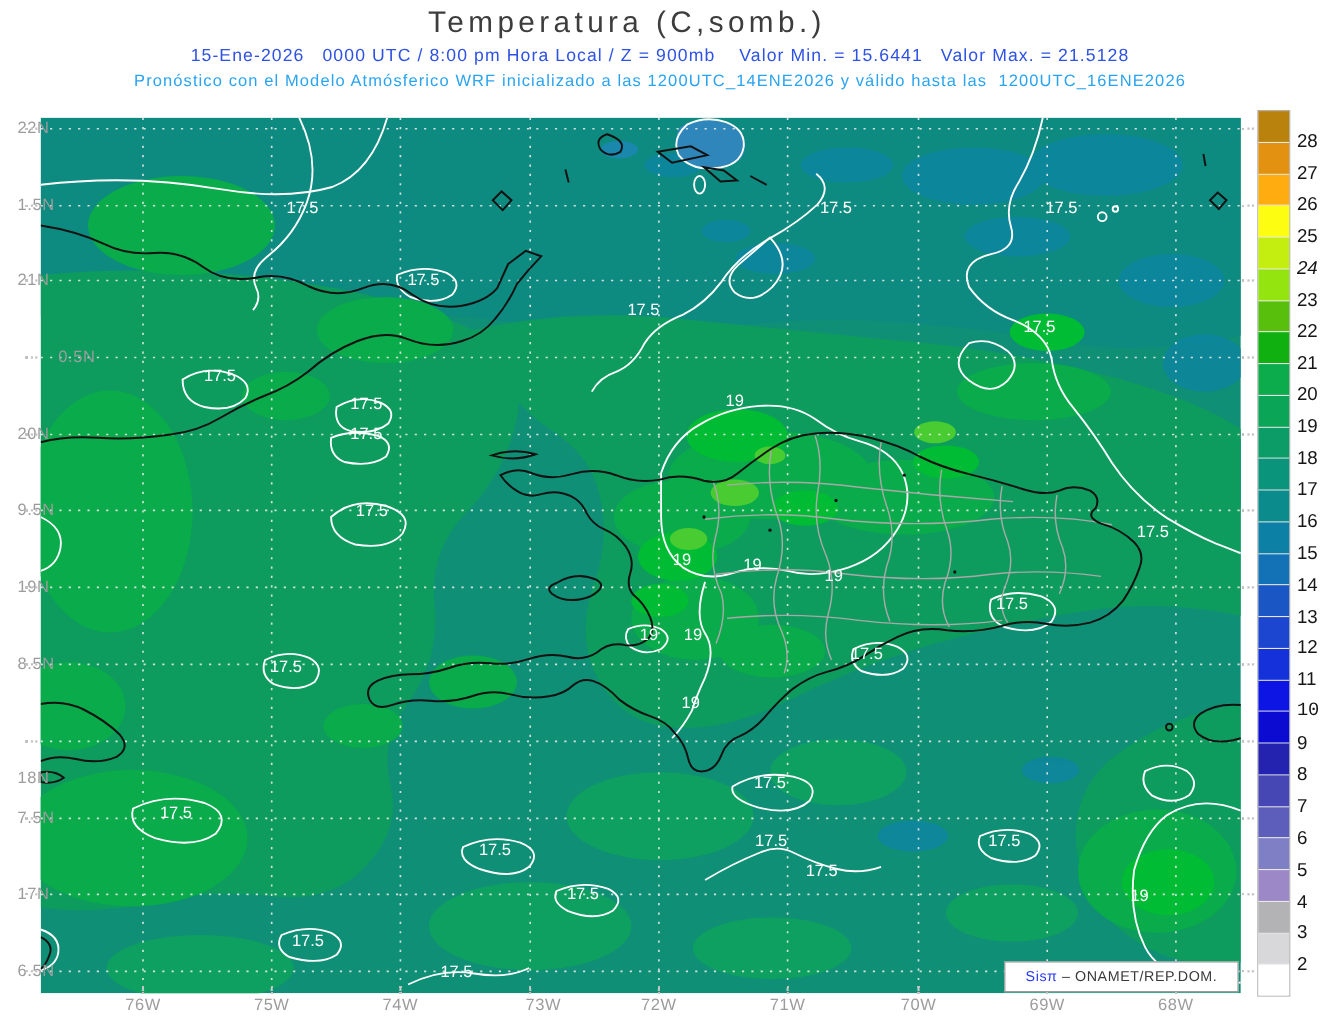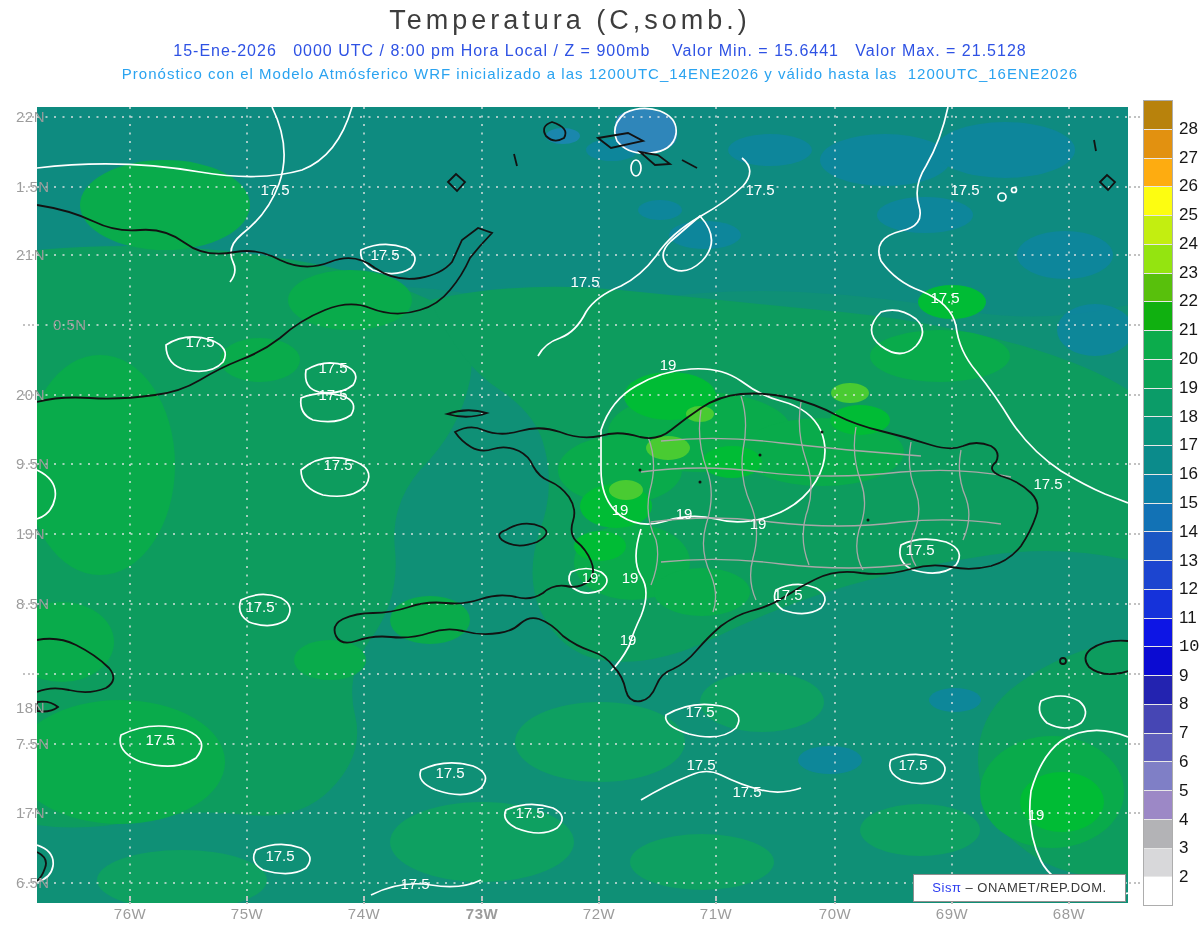--- a/index.html
+++ b/index.html
@@ -227,21 +227,21 @@
       <div class="lat-label" style="top: 595px;">8.5N</div>
       <div class="lat-label" style="top: 665px; margin-top: 34px;">18N</div>
       <div class="lat-label" style="top: 735px;">7.5N</div>
       <div class="lat-label" style="top: 804px;">17N</div>
       <div class="lat-label" style="top: 874px;">6.5N</div>
     </div>
   <div id="lon-axis">
       <div class="lon-label" style="left: 108px;">76W</div>
       <div class="lon-label" style="left: 225px;">75W</div>
       <div class="lon-label" style="left: 342px;">74W</div>
-      <div class="lon-label" style="left: 460px; font-weight: bold;">73W</div>
+      <div class="lon-label" style="left: 472px;">73W</div>
       <div class="lon-label" style="left: 577px;">72W</div>
       <div class="lon-label" style="left: 694px;">71W</div>
       <div class="lon-label" style="left: 813px;">70W</div>
       <div class="lon-label" style="left: 930px;">69W</div>
       <div class="lon-label" style="left: 1047px;">68W</div>
     </div>
   <div id="axis-ticks">
       <div class="tick-h" style="left: 23px; top: 116px;"></div>
       <div class="tick-h" style="left: 1129px; top: 116px;"></div>
       <div class="tick-h" style="left: 23px; top: 186px;"></div>
@@ -338,21 +338,21 @@
       <div class="cb-seg" style="background: rgb(156, 136, 198);"></div>
       <div class="cb-seg" style="background: rgb(179, 179, 182);"></div>
       <div class="cb-seg" style="background: rgb(216, 216, 218);"></div>
       <div class="cb-seg" style="background: rgb(255, 255, 255);"></div>
     </div>
   <div id="colorbar-labels">
       <div class="cb-label" style="top: 119px;">28</div>
       <div class="cb-label" style="top: 148px;">27</div>
       <div class="cb-label" style="top: 176px;">26</div>
       <div class="cb-label" style="top: 205px;">25</div>
-      <div class="cb-label" style="top: 234px;">24</div>
+      <div class="cb-label" style="top: 234px; font-style: italic;">24</div>
       <div class="cb-label" style="top: 263px;">23</div>
       <div class="cb-label" style="top: 291px;">22</div>
       <div class="cb-label" style="top: 320px;">21</div>
       <div class="cb-label" style="top: 349px;">20</div>
       <div class="cb-label" style="top: 378px;">19</div>
       <div class="cb-label" style="top: 407px;">18</div>
       <div class="cb-label" style="top: 435px;">17</div>
       <div class="cb-label" style="top: 464px;">16</div>
       <div class="cb-label" style="top: 493px;">15</div>
       <div class="cb-label" style="top: 522px;">14</div>

